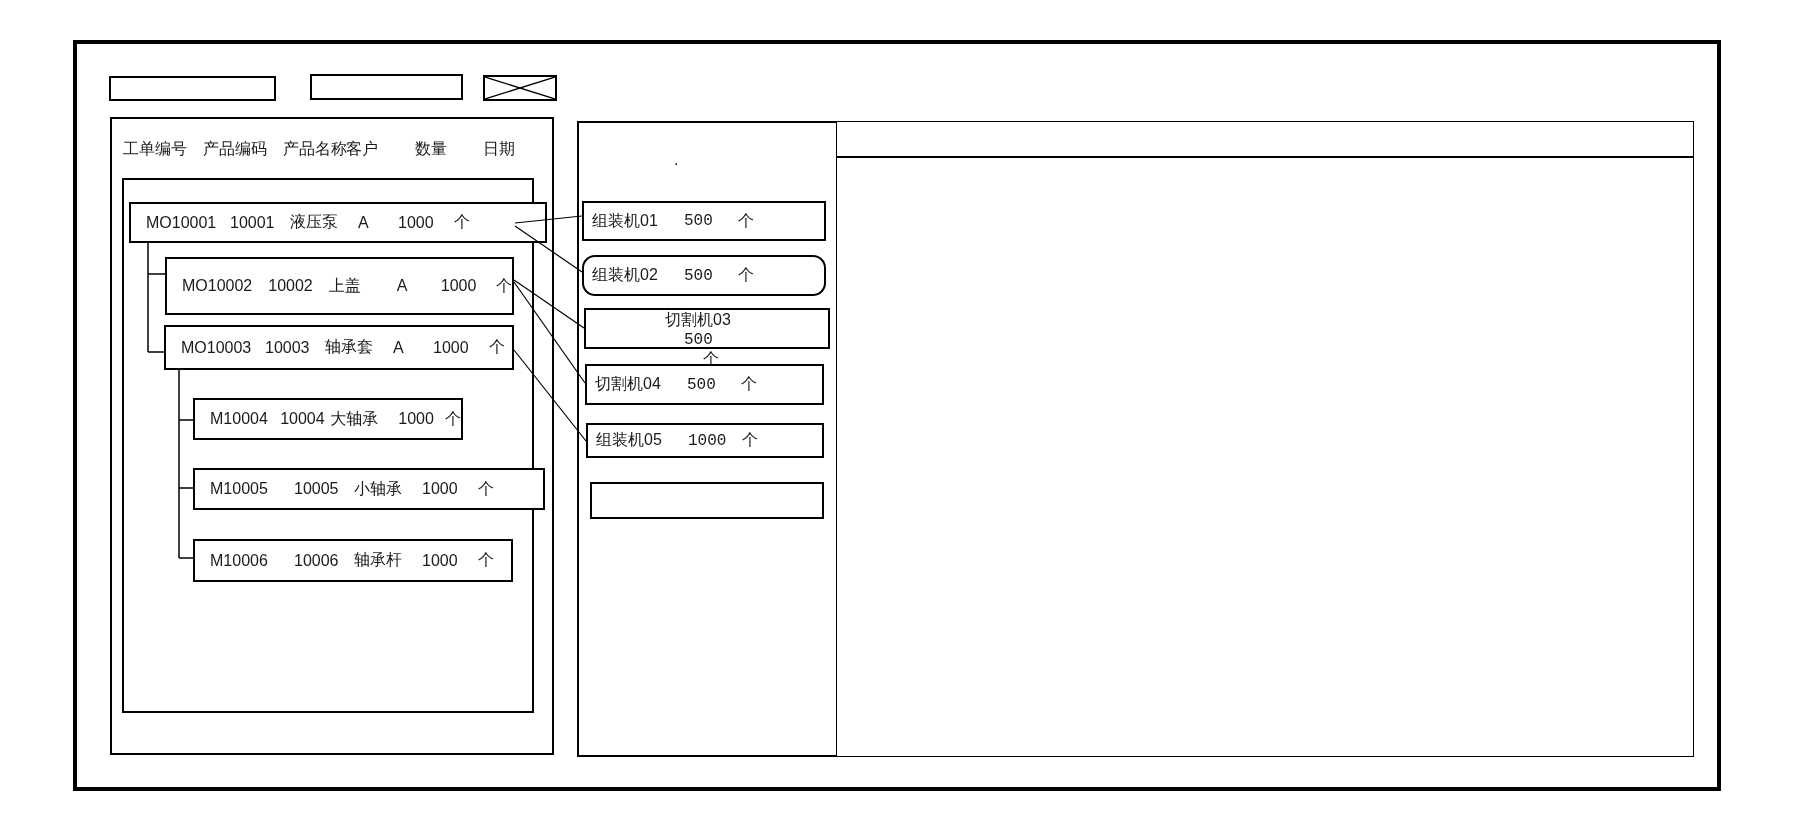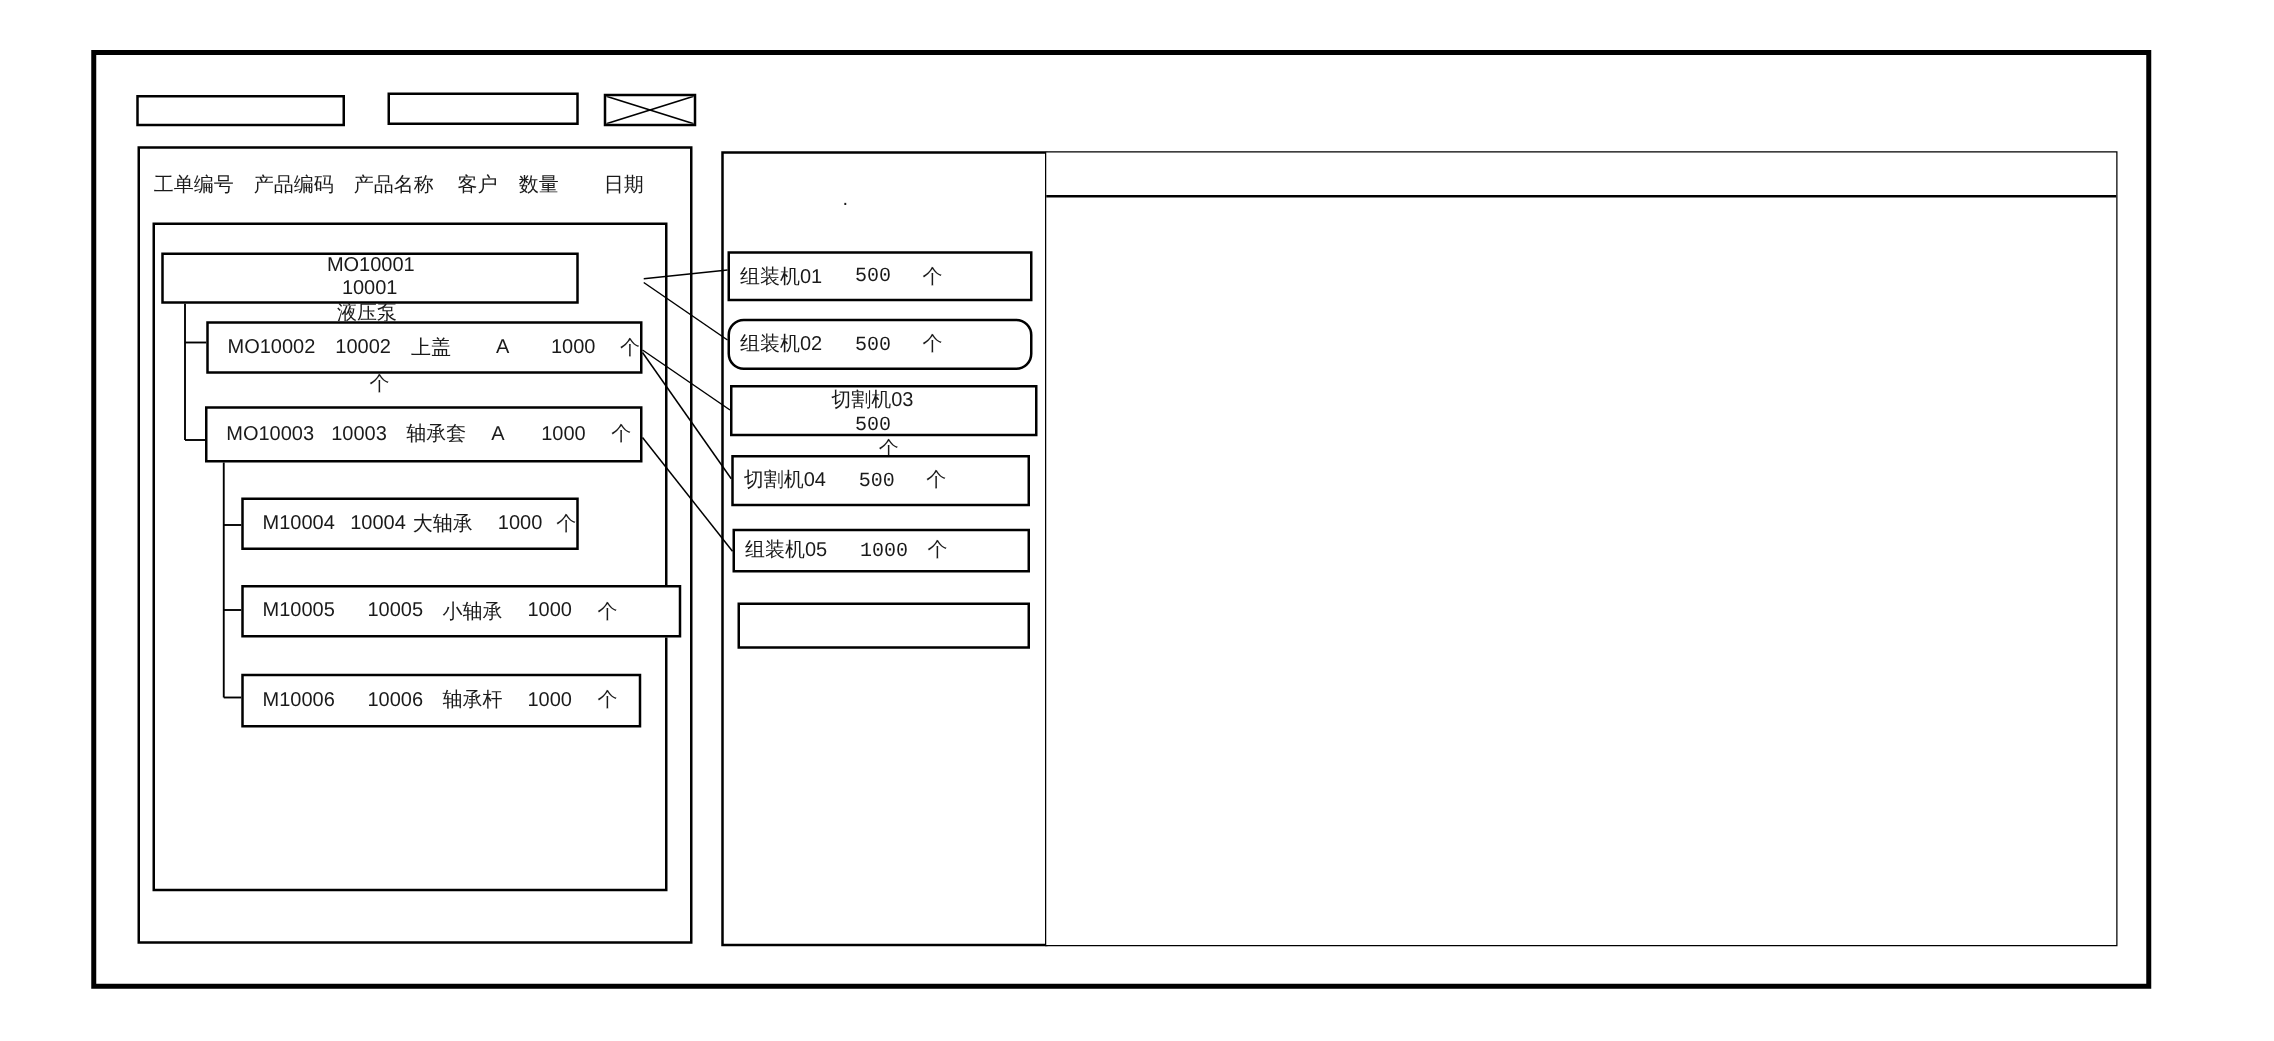--- a/index.html
+++ b/index.html
@@ -18,26 +18,26 @@
   .xbox{left:483px;top:75px;width:74px;height:26px;border:2px solid #000;background:#fff;}
   .xbox svg{display:block;width:100%;height:100%;}
   
   .left-panel{left:110px;top:117px;width:444px;height:638px;border:2px solid #000;background:#fff;}
   .tree-box{left:122px;top:178px;width:412px;height:535px;border:2px solid #000;background:#fff;}
   .mid-panel{left:577px;top:121px;width:261px;height:636px;border:2px solid #000;background:#fff;}
   .right-panel{left:836px;top:121px;width:858px;height:636px;border:1.5px solid #000;background:#fff;}
   .right-sep{left:837px;top:156px;width:856px;height:0;border-top:2px solid #000;}
   
   .hdr{top:139px;font-size:16px;line-height:20px;white-space:nowrap;}
-  .h0{left:123px;} .h1{left:203px;} .h2{left:283px;} .h3{left:366px;} .h4{left:415px;} .h5{left:483px;}
+  .h0{left:123px;} .h1{left:203px;} .h2{left:283px;} .h3{left:346px;} .h4{left:415px;} .h5{left:483px;}
   
   .node{border:2px solid #000;background:#fff;display:flex;align-items:center;
         padding-left:15px;font-size:16px;white-space:nowrap;}
-  .t0{left:129px;top:202px;width:334px;height:41px;flex-direction:column;}
-  .t1{left:165px;top:257px;width:349px;height:42px;gap:16px;}
+  .t0{left:129px;top:202px;width:418px;height:41px;}
+  .t1{left:165px;top:257px;width:349px;height:58px;gap:16px;}
   .t2{left:164px;top:325px;width:350px;height:45px;}
   .t3{left:193px;top:398px;width:270px;height:42px;}
   .t4{left:193px;top:468px;width:352px;height:42px;}
   .t5{left:193px;top:539px;width:320px;height:43px;}
   .c-id{width:84px;} .c-code{width:60px;} .c-prod{margin-right:20px;}
   .c-cust{width:40px;} .c-cust:empty{display:none;} .c-qty{width:56px;}
   
   .machine{border:2px solid #000;background:#fff;display:flex;align-items:center;
            padding-left:8px;font-size:16px;white-space:nowrap;}
   .m0{left:582px;top:201px;width:244px;height:40px;}

